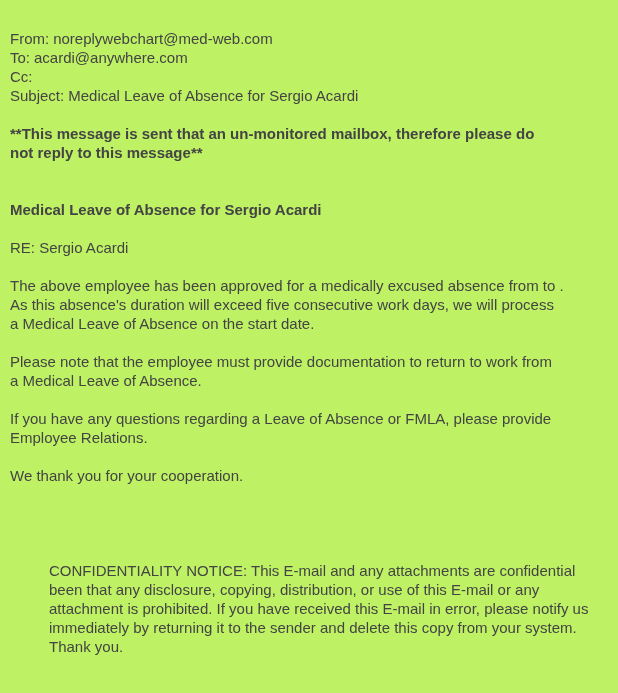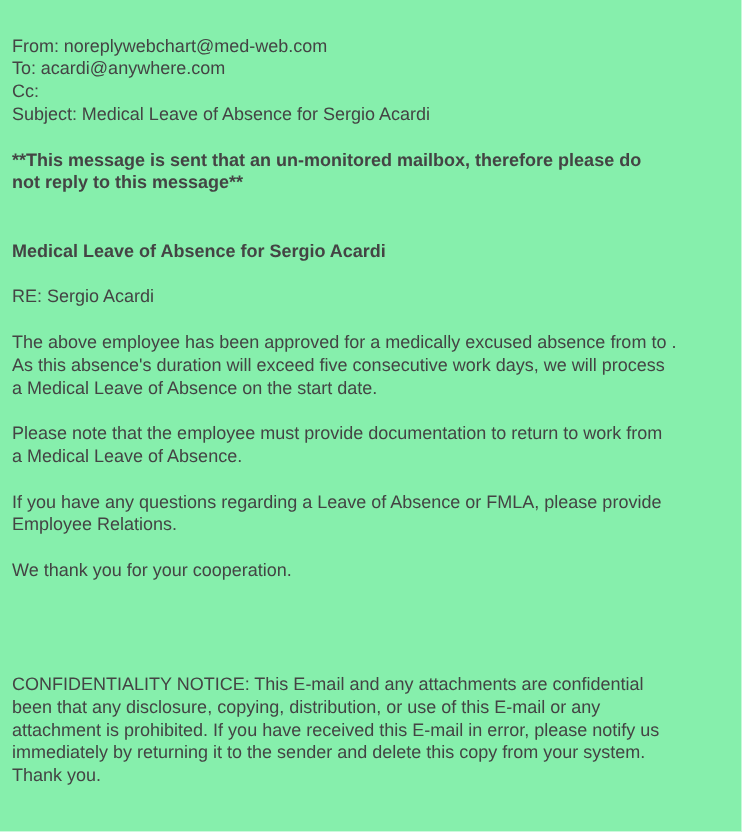--- a/index.html
+++ b/index.html
@@ -7,32 +7,32 @@
     padding: 0;
     background: #ffffff;
   }
   .email {
     position: relative;
     width: 618px;
     height: 693px;
     box-sizing: border-box;
     padding: 29px 10px 0 10px;
     overflow: hidden;
-    background: #86efac;
+    background: #bef264;
     font-family: "Liberation Sans", sans-serif;
     font-size: 15px;
     line-height: 19px;
     color: #444444;
     -webkit-font-smoothing: antialiased;
   }
   .line { white-space: nowrap; }
   .bold { font-weight: bold; }
   .mt1 { margin-top: 19px; }  
   .mt2 { margin-top: 38px; }  
-  .mt4 { margin-top: 76px; }  
+  .mt4 { margin-top: 76px; margin-left: 39px; }  
   .hlabel { margin-right: 4px; }
 </style>
 </head>
 <body>
 
 <div class="email">
 
   <div class="headers">
     <div class="line">
       <span class="hlabel">From:</span><span>noreplywebchart@med-web.com</span>

